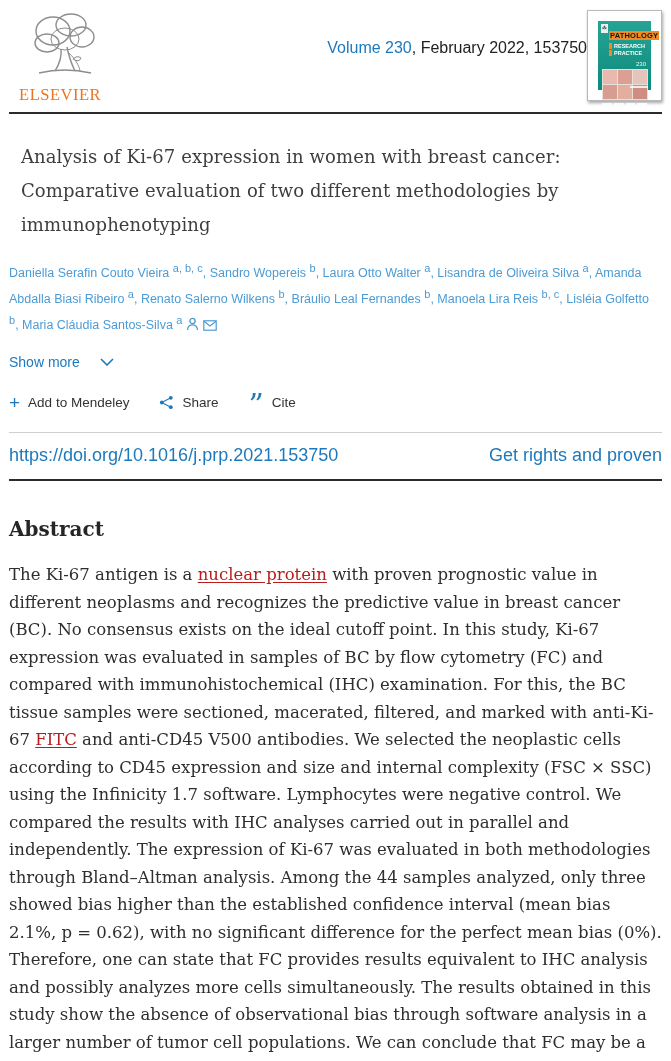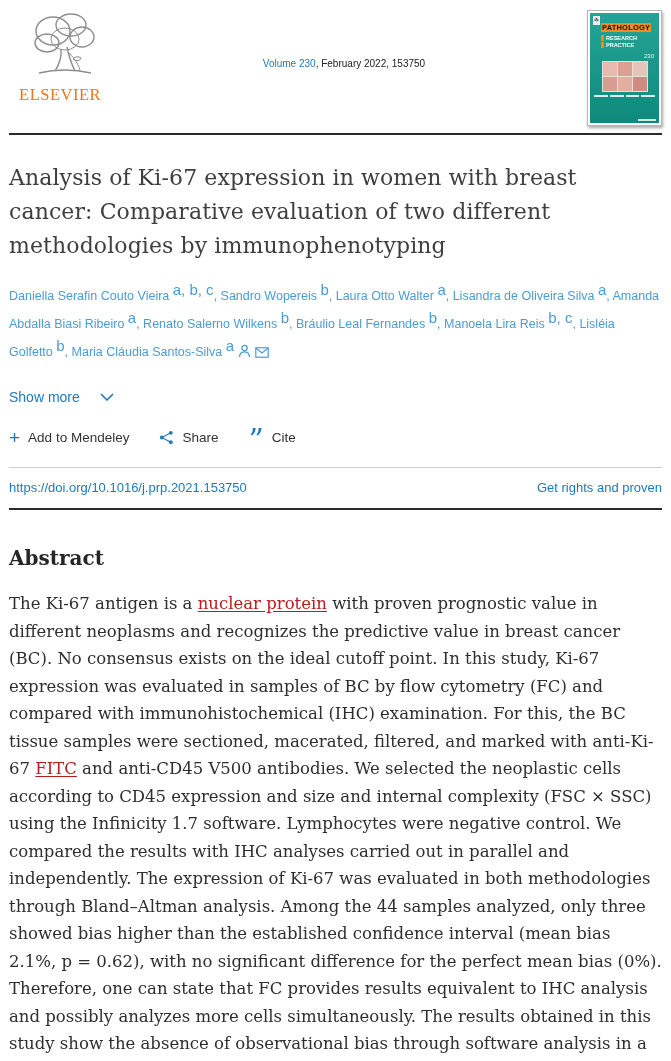--- a/index.html
+++ b/index.html
@@ -6,62 +6,62 @@
   html,body { background:#ffffff; }
   body { width:671px; font-family:"Liberation Sans", sans-serif; color:#2d2d2d; }
   .page { width:671px; height:1061px; padding:0 9px; overflow:hidden; }
 
   
   .banner { display:flex; align-items:flex-start; padding:9px 0 7px; }
   .logo-block { width:92px; flex:0 0 auto; text-align:right; }
   .logo-word { font-family:"Liberation Serif", serif; color:#eb7421; font-size:16.5px; letter-spacing:0.5px; margin-top:-2px; }
   .banner-center { flex:1 1 auto; text-align:center; padding-top:28px; }
   .journal-title { font-size:18px; color:#545454; letter-spacing:0.2px; }
-  .issue-line { margin-top:21px; font-size:10px; color:#222; }
+  .issue-line { margin-top:2px; font-size:16px; color:#222;text-align:right; }
   a.link, .link { color:#1d79bd; text-decoration:none; cursor:pointer; }
 
   
-  .cover { flex:0 0 auto; width:75px; height:116px; margin-top:1px; border:1px solid #b9b9b9;
-           box-shadow:1px 2px 3px rgba(0,0,0,.35); background:#fff; padding:2px; }
+  .cover { flex:0 0 auto; width:75px; height:91px; margin-top:1px; border:1px solid #b9b9b9;
+           box-shadow:1px 2px 3px rgba(0,0,0,.35); background:#fff; padding:10px; }
   .cover-inner { width:100%; height:100%; background:linear-gradient(#25a496,#0e8a7c); position:relative; padding:3px 3px 2px 3px; display:flex; flex-direction:column; }
   .c-head { position:relative; padding-left:8px; }
   .c-minilogo { position:absolute; left:0; top:0; width:7px; height:9px; background:#e9f2f0; color:#555; font-size:6px; line-height:9px; text-align:center; }
   .c-l1 { display:inline-block; background:#f08a24; color:#161616; font-weight:bold; font-size:7.5px; letter-spacing:0.2px; padding:0 1px; }
   .c-l2 { color:#fff; font-weight:bold; font-size:5.5px; border-left:3px solid #f08a24; padding-left:2px; margin-top:1px; }
   .c-l3 { color:#fff; font-weight:bold; font-size:5.5px; border-left:3px solid #f08a24; padding-left:2px; margin-top:1px; }
   .c-issue { color:#eafaf7; font-size:6px; text-align:right; margin-top:5px; padding-right:2px; }
   .c-img { margin:2px auto 0; width:46px; display:grid; grid-template-columns:repeat(3,1fr); gap:1px; background:#e8e0d8; padding:1px; }
   .c-img div { height:14px; }
   .c-lines { margin-top:3px; display:flex; gap:2px; padding:0 1px; }
   .c-lines i { display:block; height:2px; flex:1; background:rgba(255,255,255,.85); }
   .c-foot { position:absolute; right:3px; bottom:2px; width:18px; height:2px; background:rgba(255,255,255,.8); }
 
   
   .rule { border:none; }
   .rule.dark { height:2px; background:#2b2b2b; }
   .rule.light { height:1px; background:#cfcfcf; }
 
   
   h1.article-title { font-family:"DejaVu Serif","Liberation Serif",serif; font-weight:400;
-       font-size:22px; line-height:34px; color:#3e3e3e; margin:26px 0 16px; letter-spacing:0.1px; }
+       font-size:18px; line-height:34px; color:#3e3e3e; margin:26px 12px 16px; letter-spacing:0.1px; }
   .authors { font-size:12.5px; line-height:21px; color:#4c9bd5; margin-top:4px; }
-  .authors sup { font-size:15px; }
+  .authors sup { font-size:11px; }
   .author-icon { vertical-align:-2px; margin-left:4px; }
 
   .show-more { background:none; border:none; color:#1d79bd; font-size:14px; font-family:inherit;
-       display:inline-flex; align-items:center; gap:20px; margin-top:26px; cursor:pointer; padding:0; }
+       display:inline-flex; align-items:center; gap:20px; margin-top:18px; cursor:pointer; padding:0; }
 
   .action-row { display:flex; align-items:center; gap:30px; margin-top:24px; }
   .action-btn { background:none; border:none; font-family:inherit; font-size:13.5px; color:#333;
        display:inline-flex; align-items:center; gap:8px; cursor:pointer; padding:0; }
   .plus-glyph { color:#1d79bd; font-size:19px; font-weight:400; line-height:14px; }
   .quote-glyph { color:#1d79bd; font-family:"DejaVu Serif",serif; font-size:30px; line-height:10px; height:14px; overflow:visible; position:relative; top:4px; }
 
   .hr-light-wrap { margin-top:22px; }
-  .doi-row { display:flex; justify-content:space-between; align-items:center; padding:12px 0 13px; font-size:13px; }
+  .doi-row { display:flex; justify-content:space-between; align-items:center; padding:12px 0 13px; font-size:18px; }
 
   
   h2.abstract-heading { font-family:"DejaVu Serif","Liberation Serif",serif; font-size:20px; color:#262626; margin-top:36px; font-weight:bold; }
   .abstract-body { font-family:"DejaVu Serif","Liberation Serif",serif; font-size:16.5px; line-height:27.5px;
        color:#2e2e2e; margin-top:20px; text-align:left; }
   .abstract-body .inline-link { color:#b91c1c; text-decoration:underline; text-underline-offset:2px; cursor:pointer; }
 </style>
 </head>
 <body>
 

